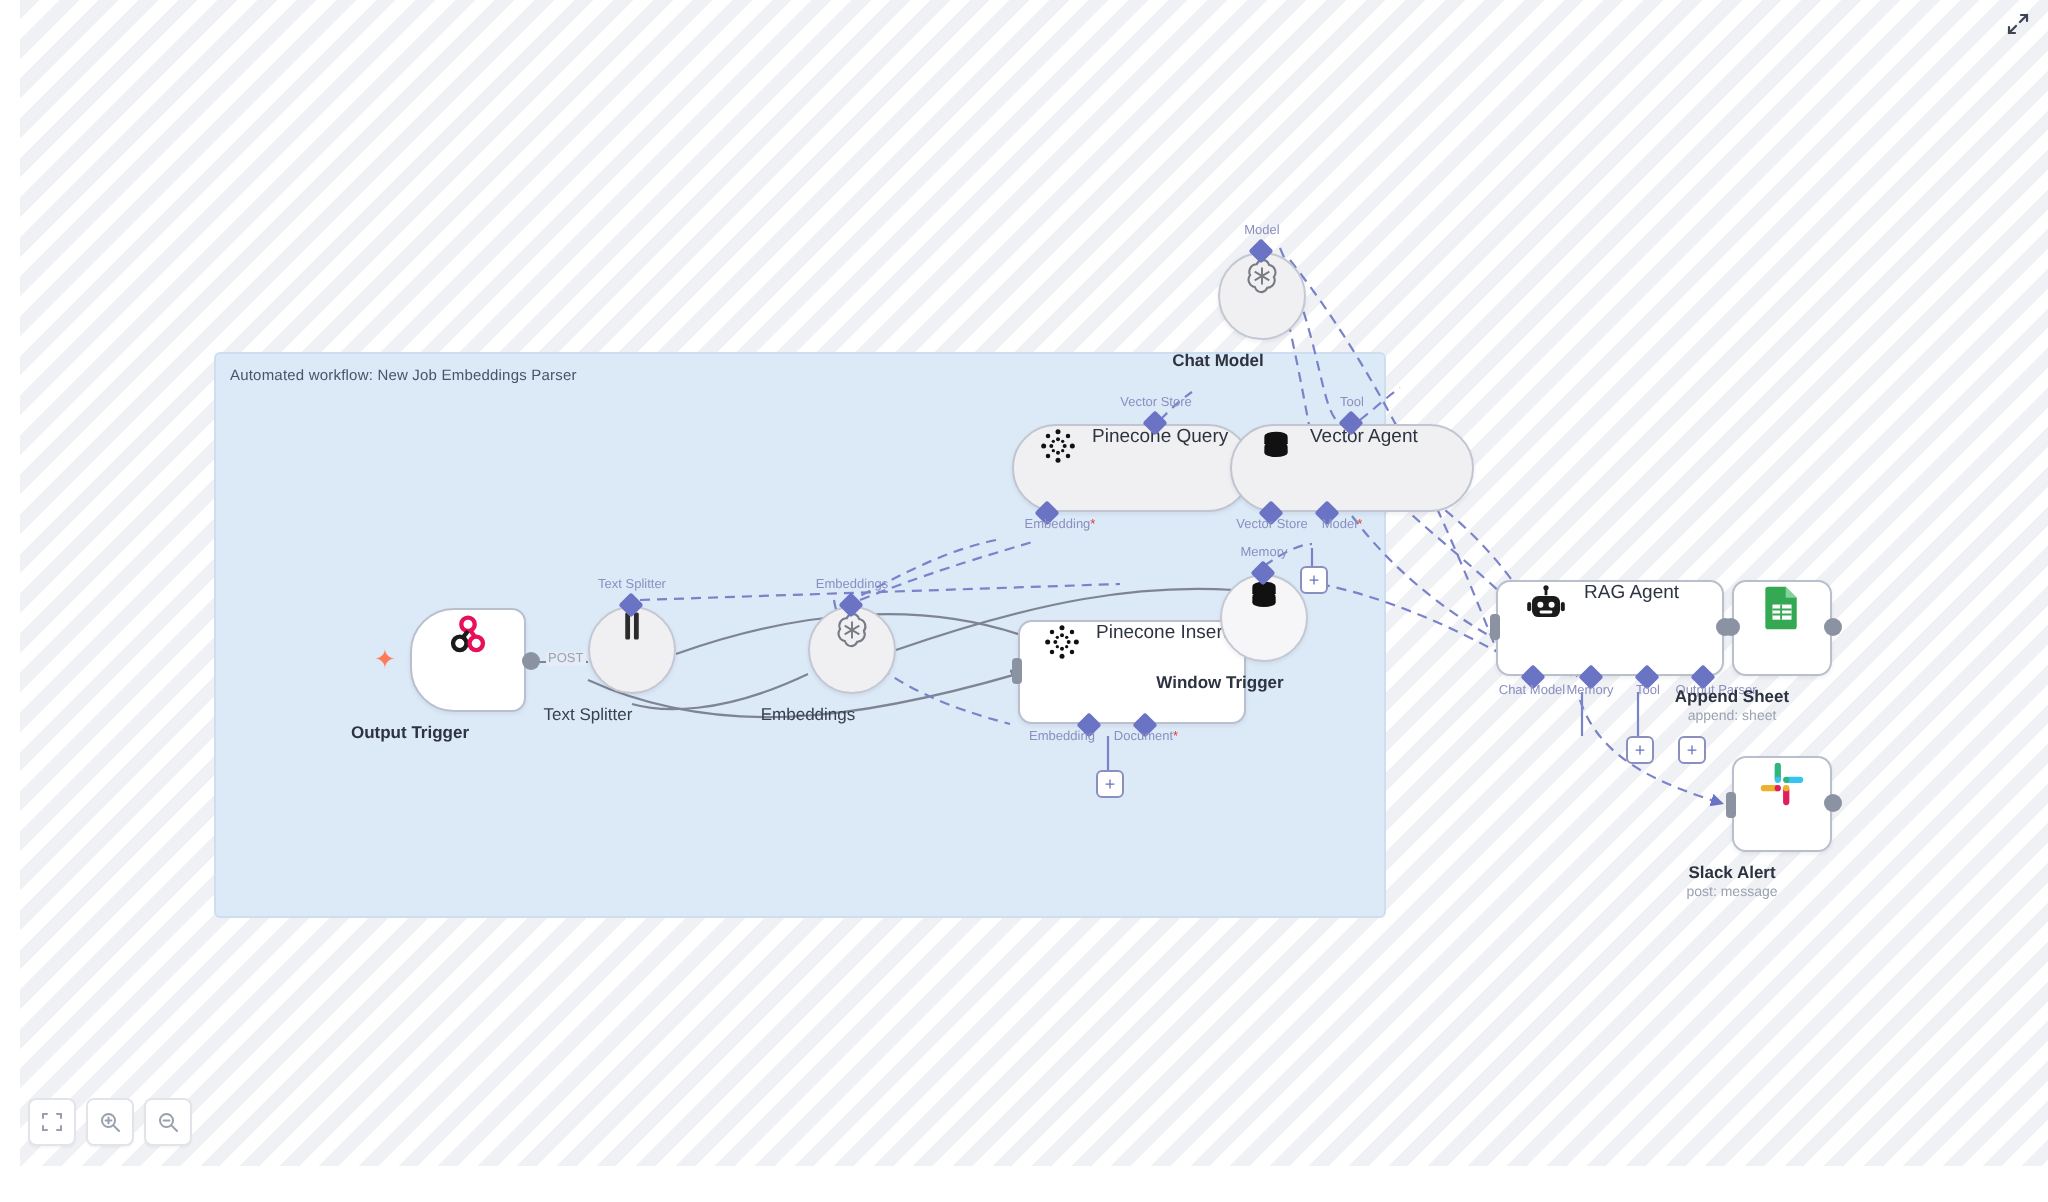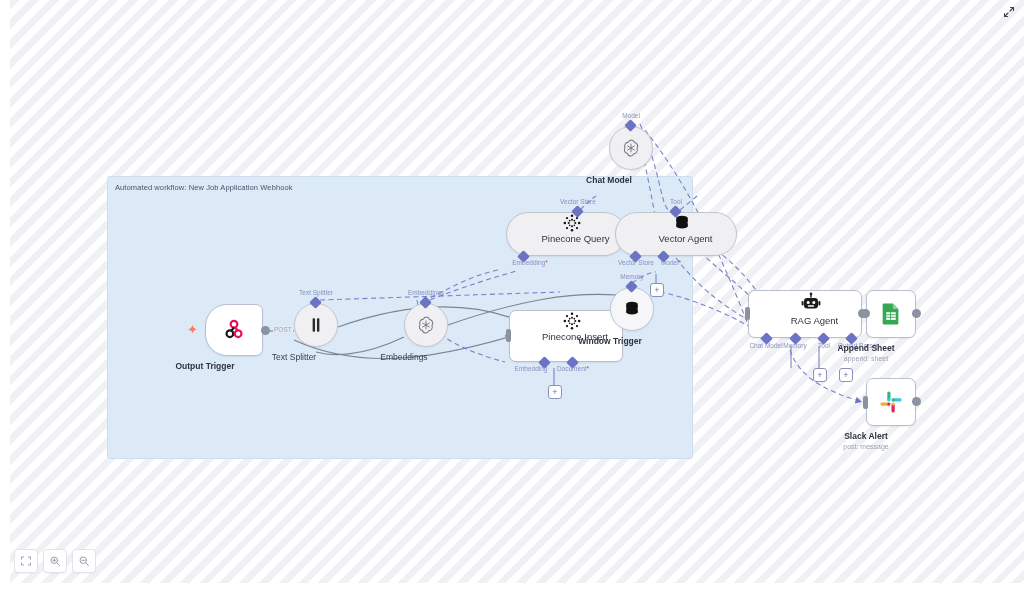--- a/index.html
+++ b/index.html
@@ -35,23 +35,22 @@
   
   svg.edges{position:absolute;left:0;top:0;width:1024px;height:601px;overflow:visible;}
   
   .node{position:absolute;}
   .node-box{
     position:absolute;
     background:#ffffff;
     border:1px solid #b9bfcc;
     border-radius:7px;
     box-sizing:border-box;
-    display:flex;align-items:center;
+    display:flex;align-items:flex-start;
     box-shadow:0 1px 2px rgba(20,30,60,.07);
-    flex-direction:column;
   }
   .node-box.pill{
     border-radius:22px;
     background:#f0f0f2;
     border:1px solid #c0c5d0;
   }
   .node-box.circle{
     border-radius:50%;
     background:#f0f0f2;
     border:1px solid #c4c8d2;
@@ -151,21 +150,21 @@
   .left-strip{
     position:absolute;left:0;top:0;width:10px;height:601px;background:#ffffff;
   }
 </style>
 </head>
 <body>
 
 <div id="app">
 
   <div class="group-box" style="left:107px;top:176px;width:586px;height:283px;"></div>
-  <div class="group-title" style="left:115px;top:183px;">Automated workflow: New Job Application Webhook</div>
+  <div class="group-title" style="left:115px;top:183px;">Automated workflow: New Job Embeddings Parser</div>
 
   <svg class="edges">
     <defs>
       <marker id="arrowGray" markerWidth="7" markerHeight="7" refX="6" refY="3" orient="auto">
         <path d="M0,0 L6,3 L0,6 z" fill="#7e8494"></path>
       </marker>
       <marker id="arrowBlue" markerWidth="7" markerHeight="7" refX="6" refY="3" orient="auto">
         <path d="M0,0 L6,3 L0,6 z" fill="#6b74c4"></path>
       </marker>
     </defs>

